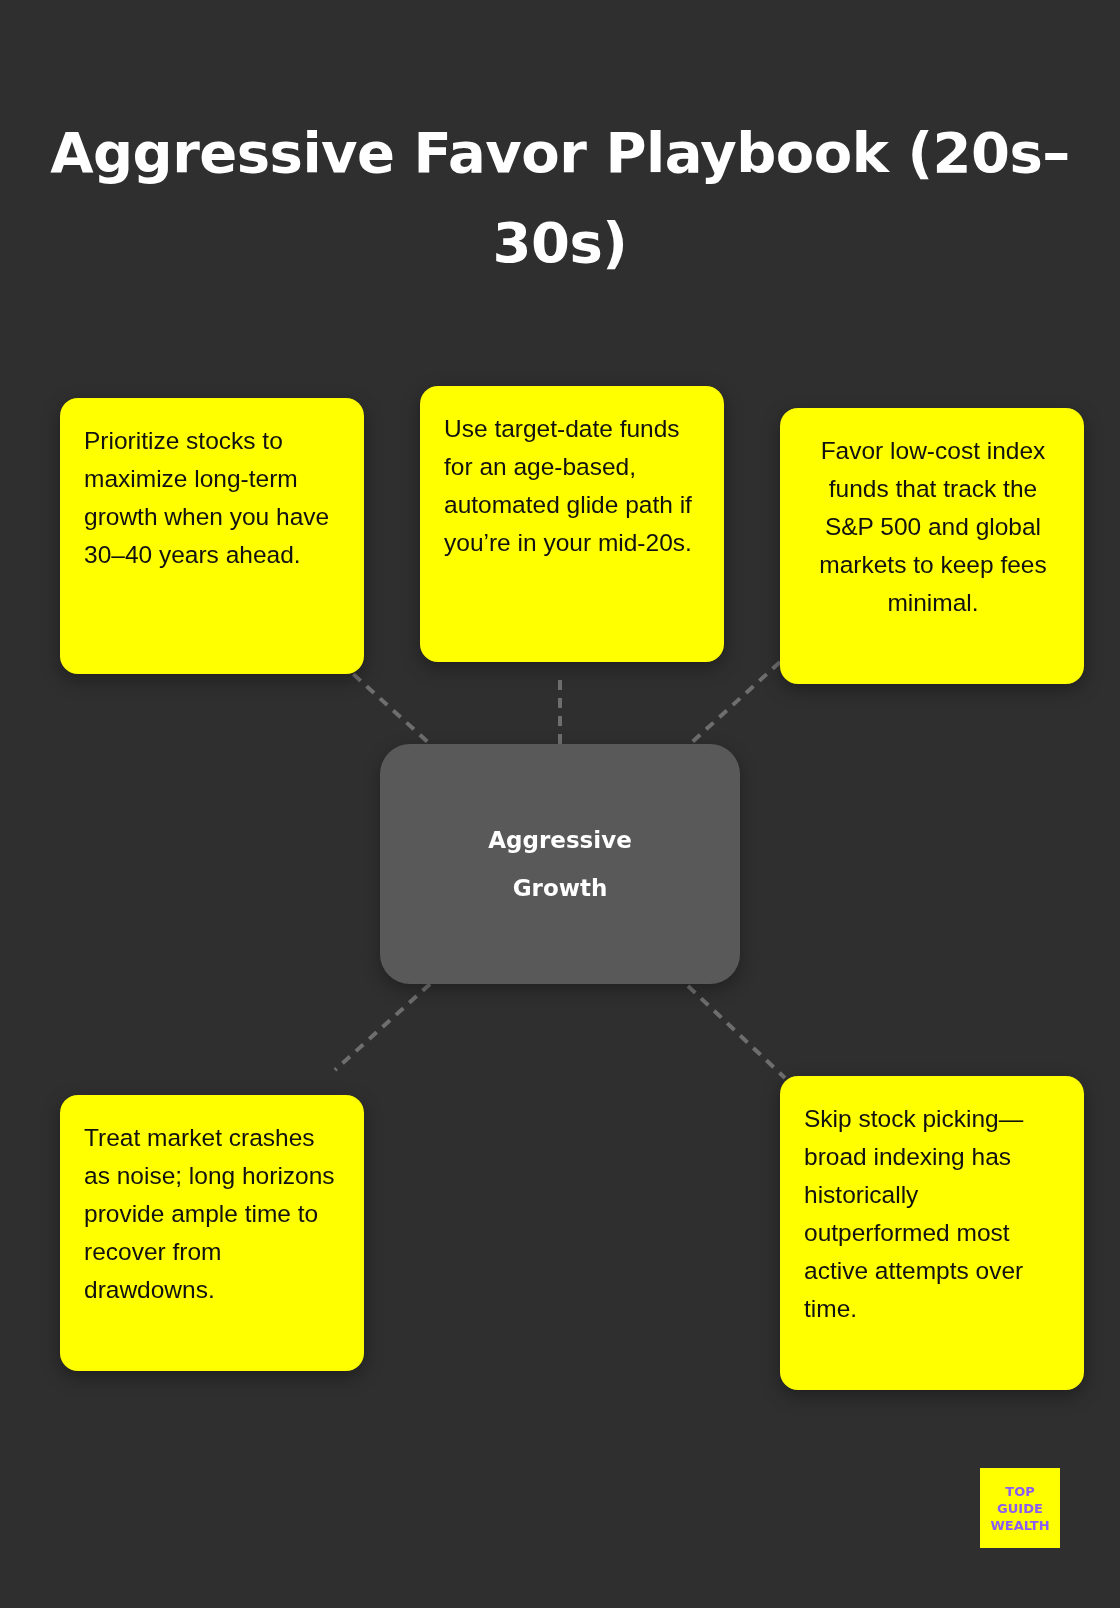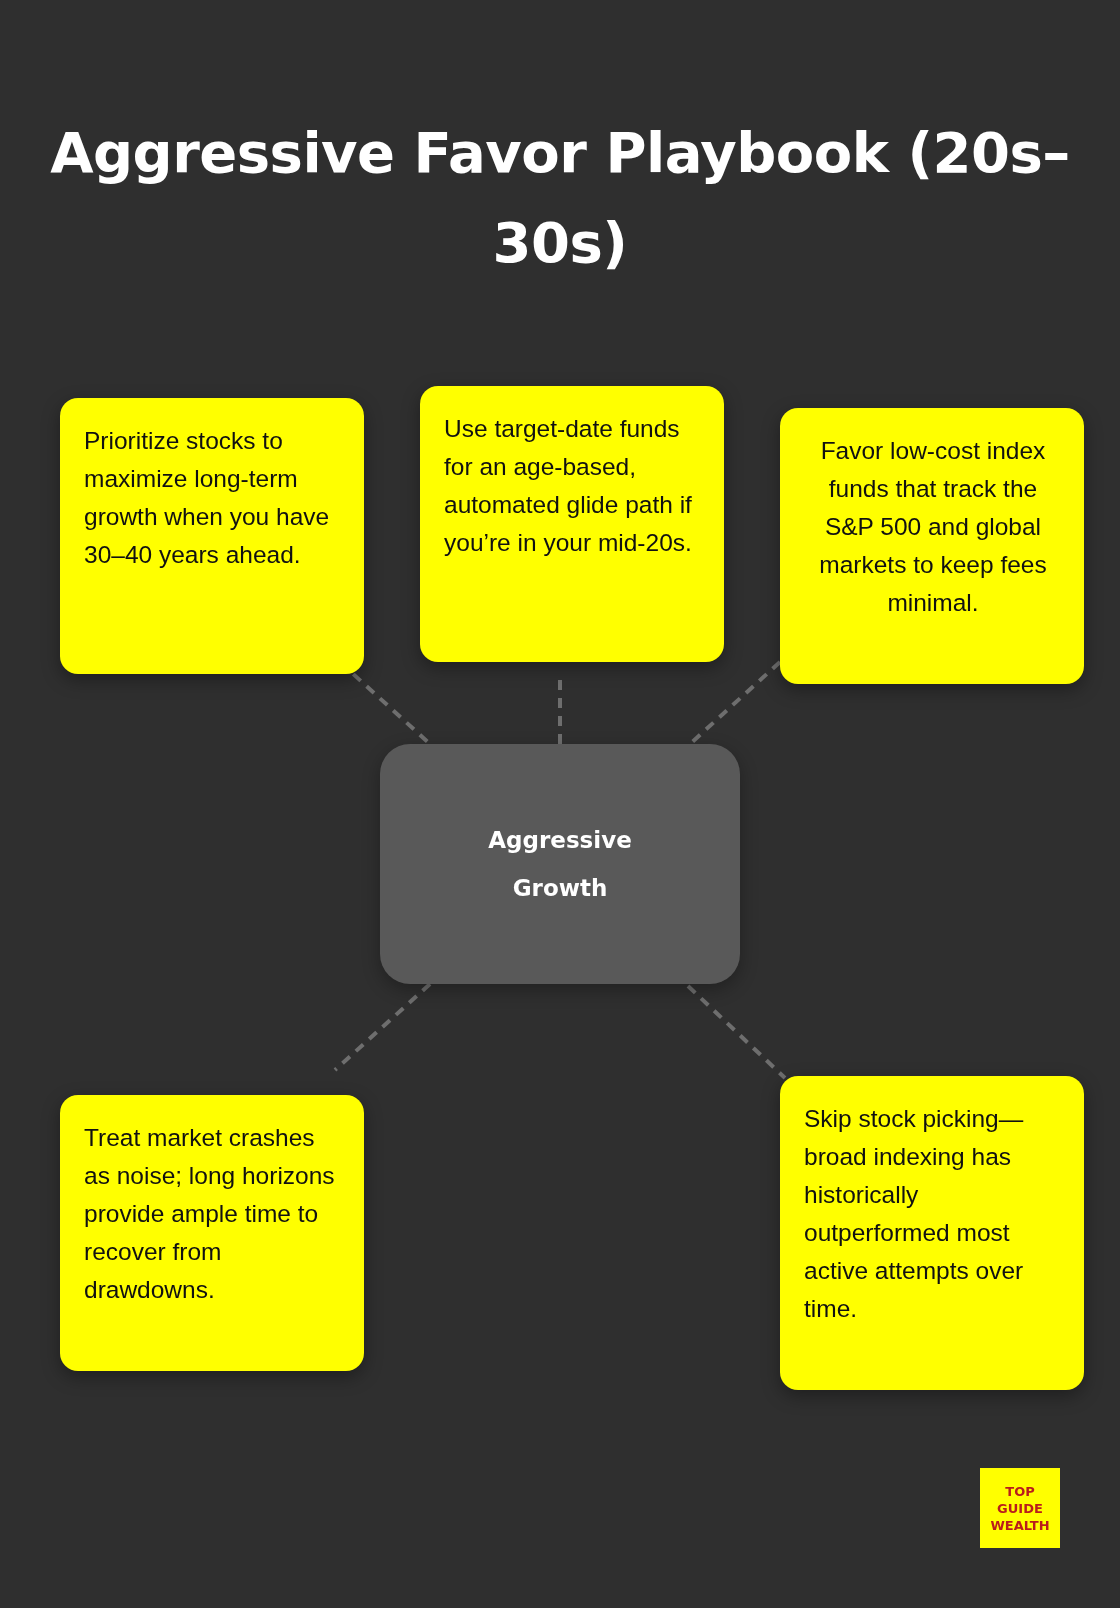--- a/index.html
+++ b/index.html
@@ -40,21 +40,21 @@
     text-align: center; color: #ffffff;
     font-weight: bold; font-size: 23px; line-height: 48px;
   }
   .center span { display: block; width: 220px; }
   .logo {
     position: absolute; left: 980px; top: 1468px;
     width: 80px; height: 80px;
     background: #ffff00;
     display: flex; align-items: center; justify-content: center;
     text-align: center;
-    color: #b91c1c; font-weight: bold; font-size: 13px; line-height: 17px;
+    color: #8b5cf6; font-weight: bold; font-size: 13px; line-height: 17px;
   }
 </style>
 </head>
 <body>
 
 <div class="title">Aggressive Favor Playbook (20s–30s)</div>
 
 <svg class="connectors" width="1120" height="1608">
   <g stroke="#6e6e6e" stroke-width="4" stroke-dasharray="10 8" fill="none">
     <line x1="340" y1="662" x2="430" y2="744"></line>

